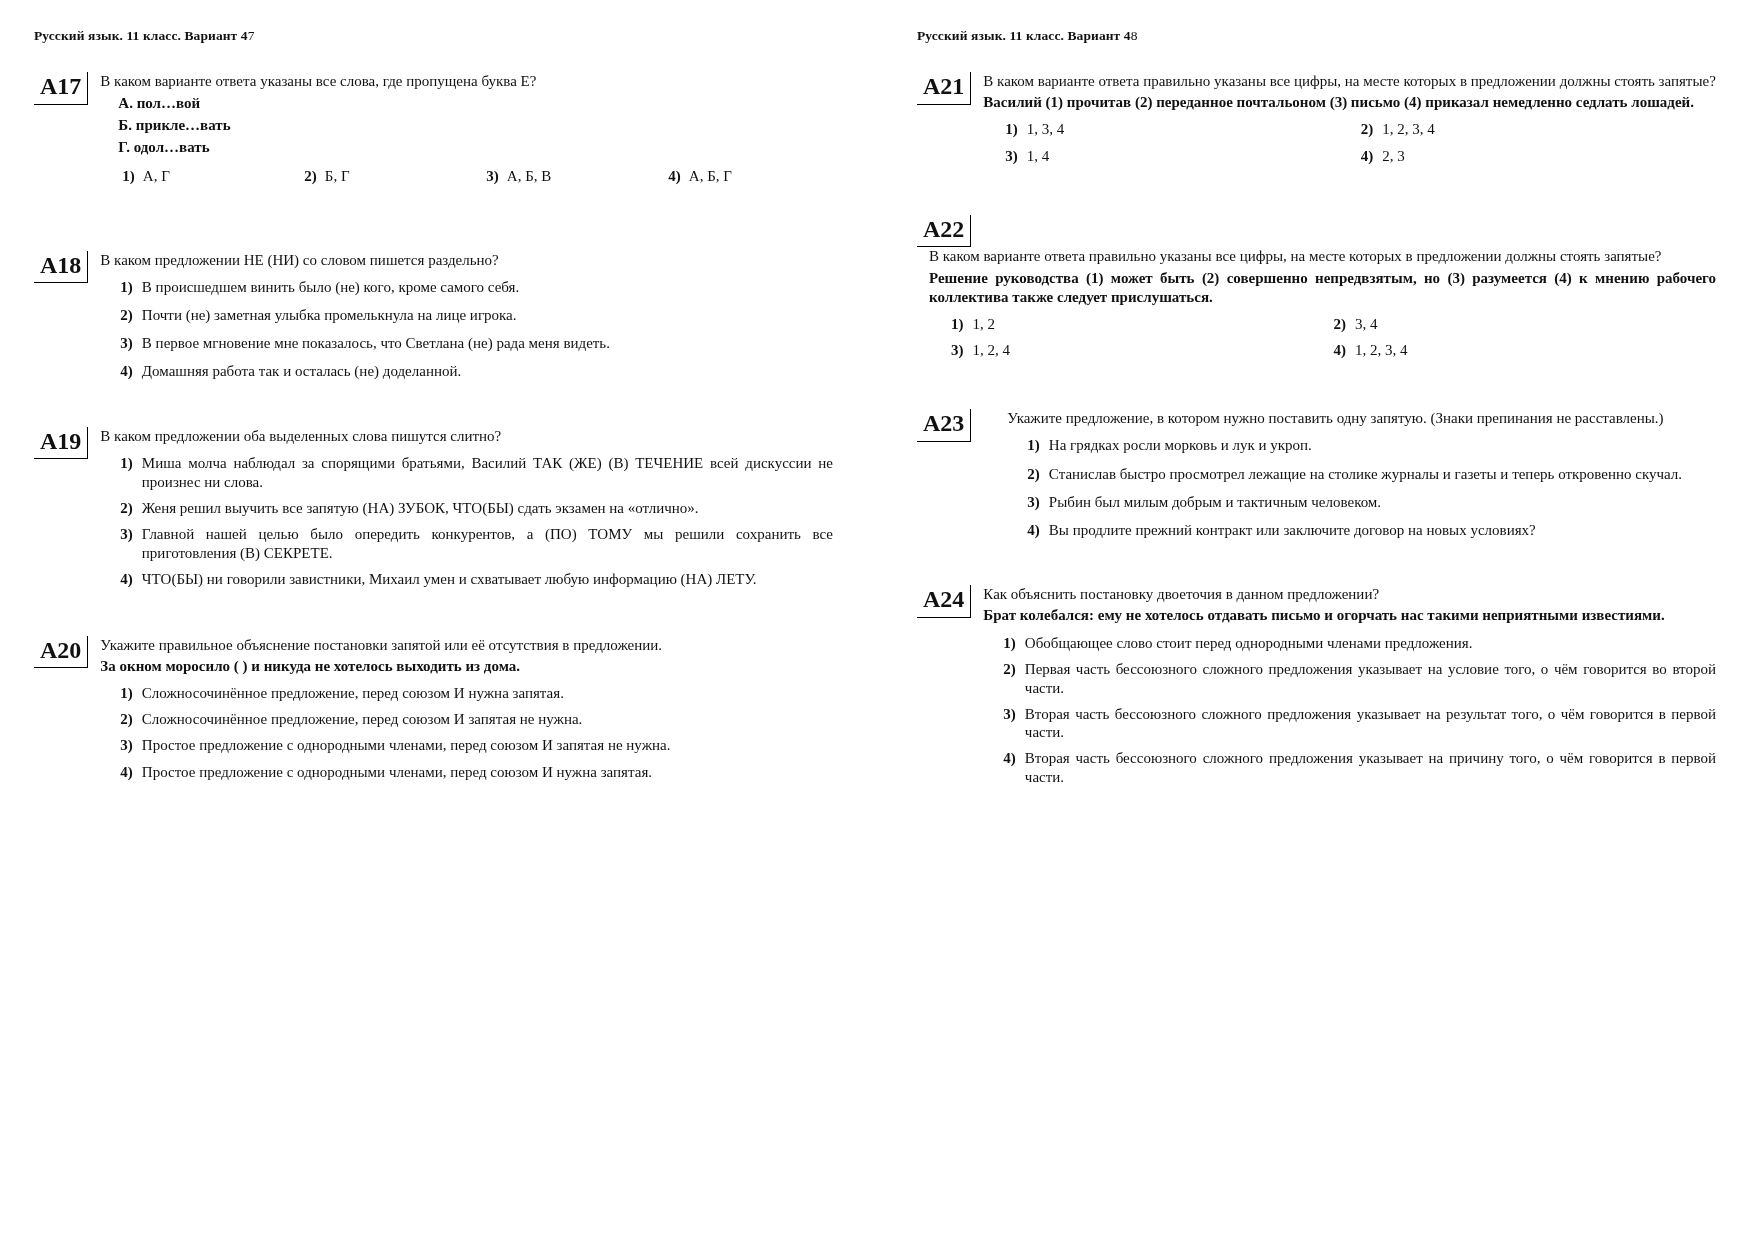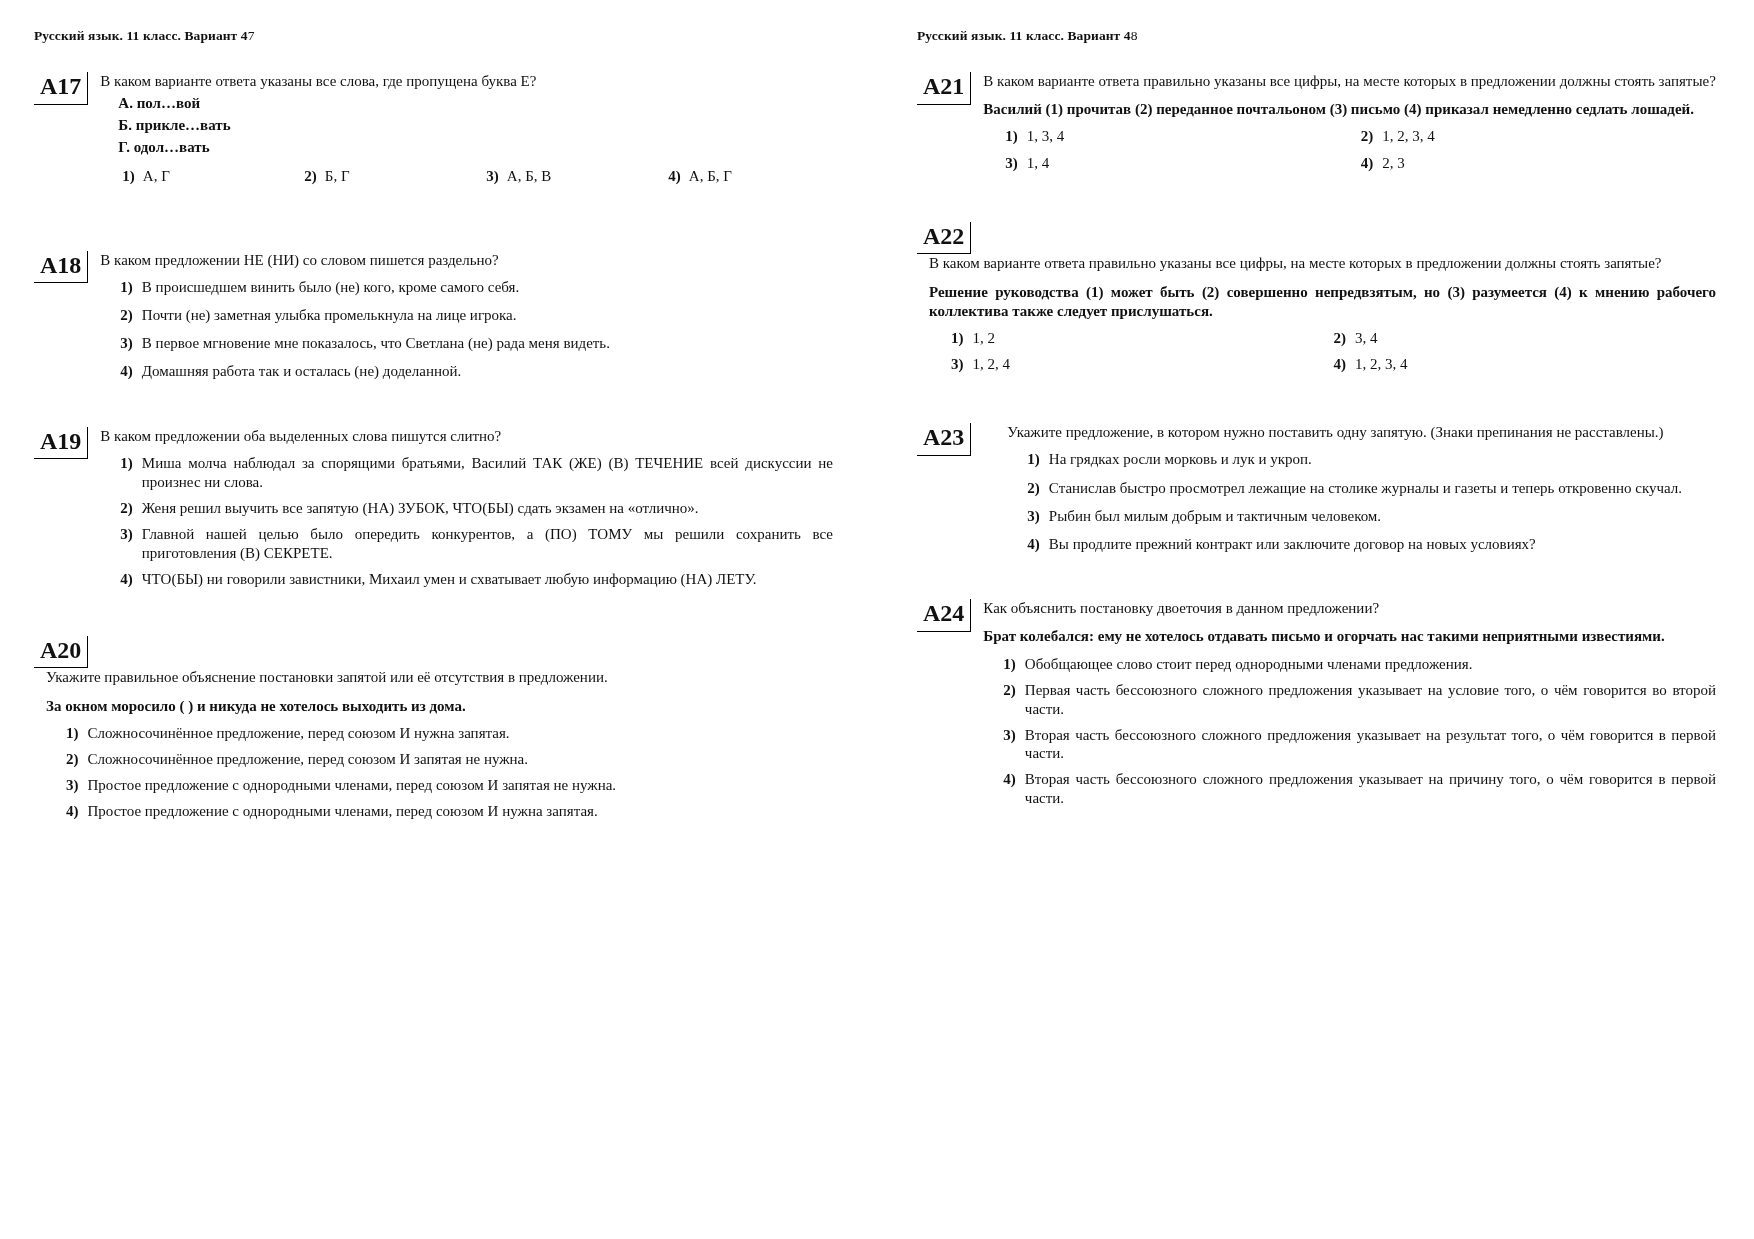--- a/index.html
+++ b/index.html
@@ -72,21 +72,21 @@
     line-height: 1.28;
   }
   .stem {
     text-align: justify;
     text-justify: inter-word;
     hyphens: auto;
   }
   .stem-bold {
     font-weight: 700;
     text-align: justify;
-    margin-top: 9px;
+    margin-top: 2px;
   }
   .lettered {
     font-weight: 700;
     line-height: 1.34;
     margin-top: 2px;
     margin-left: 18px;
   }
   .opts-inline {
     display: flex;
     margin-top: 10px;
@@ -225,21 +225,21 @@
             <span class="txt">Главной нашей целью было опередить конкурентов, а (ПО) ТОМУ мы решили сохранить все приготовления (В) СЕКРЕТЕ.</span>
           </div>
           <div class="opt">
             <span class="num">4)</span>
             <span class="txt">ЧТО(БЫ) ни говорили завистники, Михаил умен и схватывает любую информацию (НА) ЛЕТУ.</span>
           </div>
         </div>
       </div>
     </div>
 
-    <div class="task" style="margin-top:40px;flex-direction:column;">
+    <div class="task" style="margin-top:40px;">
       <div class="task-code">A20</div>
       <div class="task-body">
         <div class="stem">Укажите правильное объяснение постановки запятой или её отсутствия в предложении.</div>
         <div class="stem-bold">За окном моросило ( ) и никуда не хотелось выходить из дома.</div>
         <div class="opts-list tight">
           <div class="opt">
             <span class="num">1)</span>
             <span class="txt">Сложносочинённое предложение, перед союзом И нужна запятая.</span>
           </div>
           <div class="opt">

